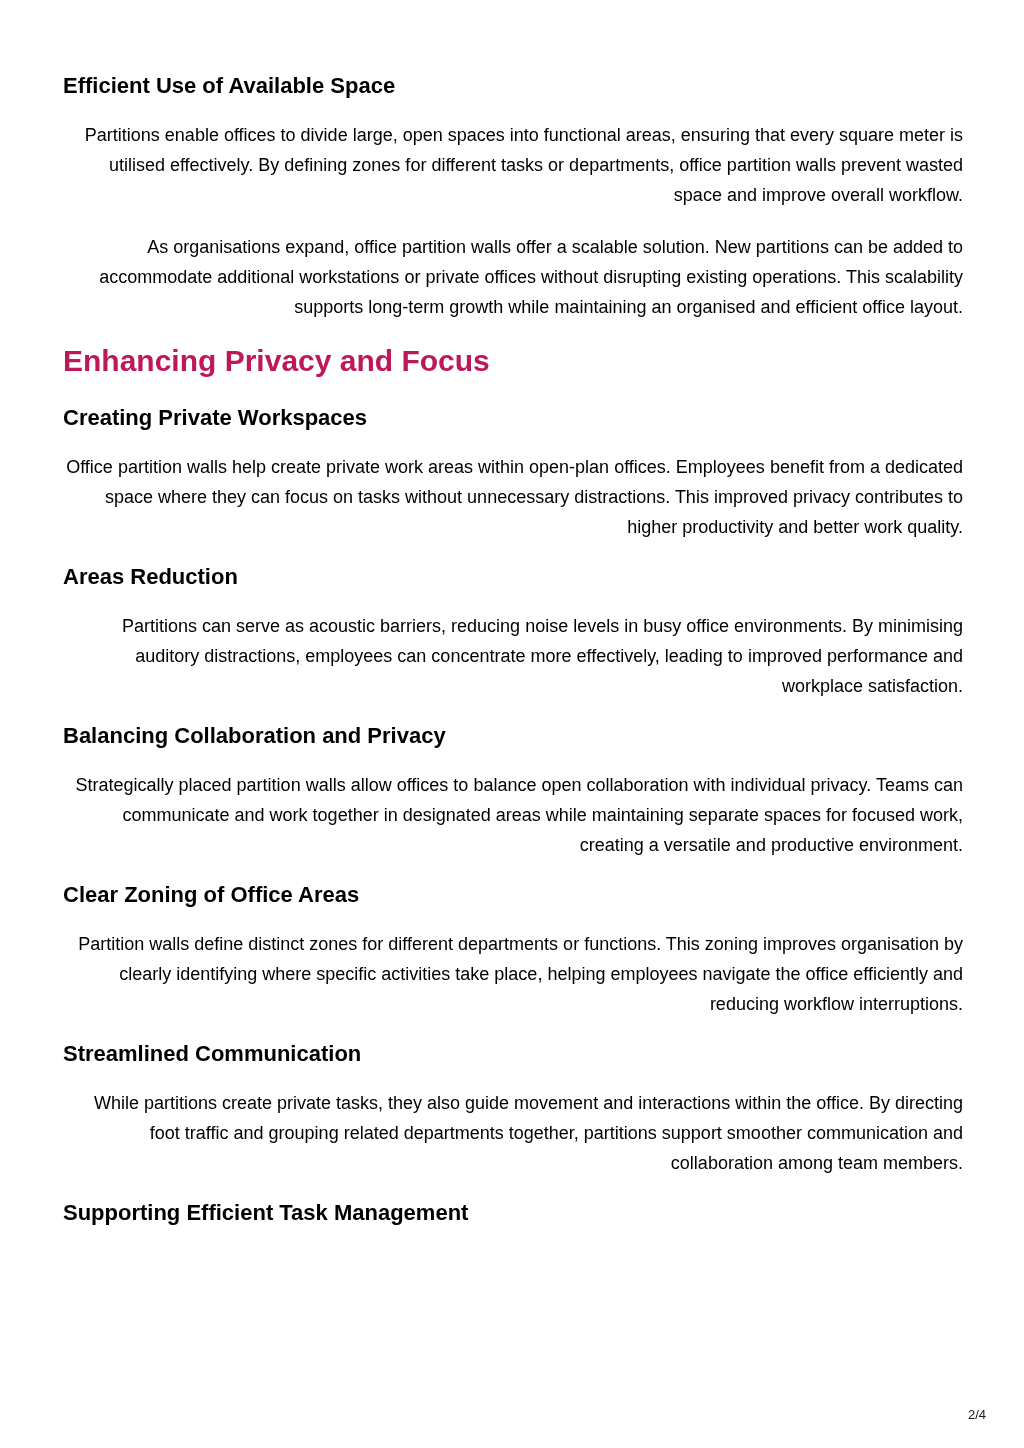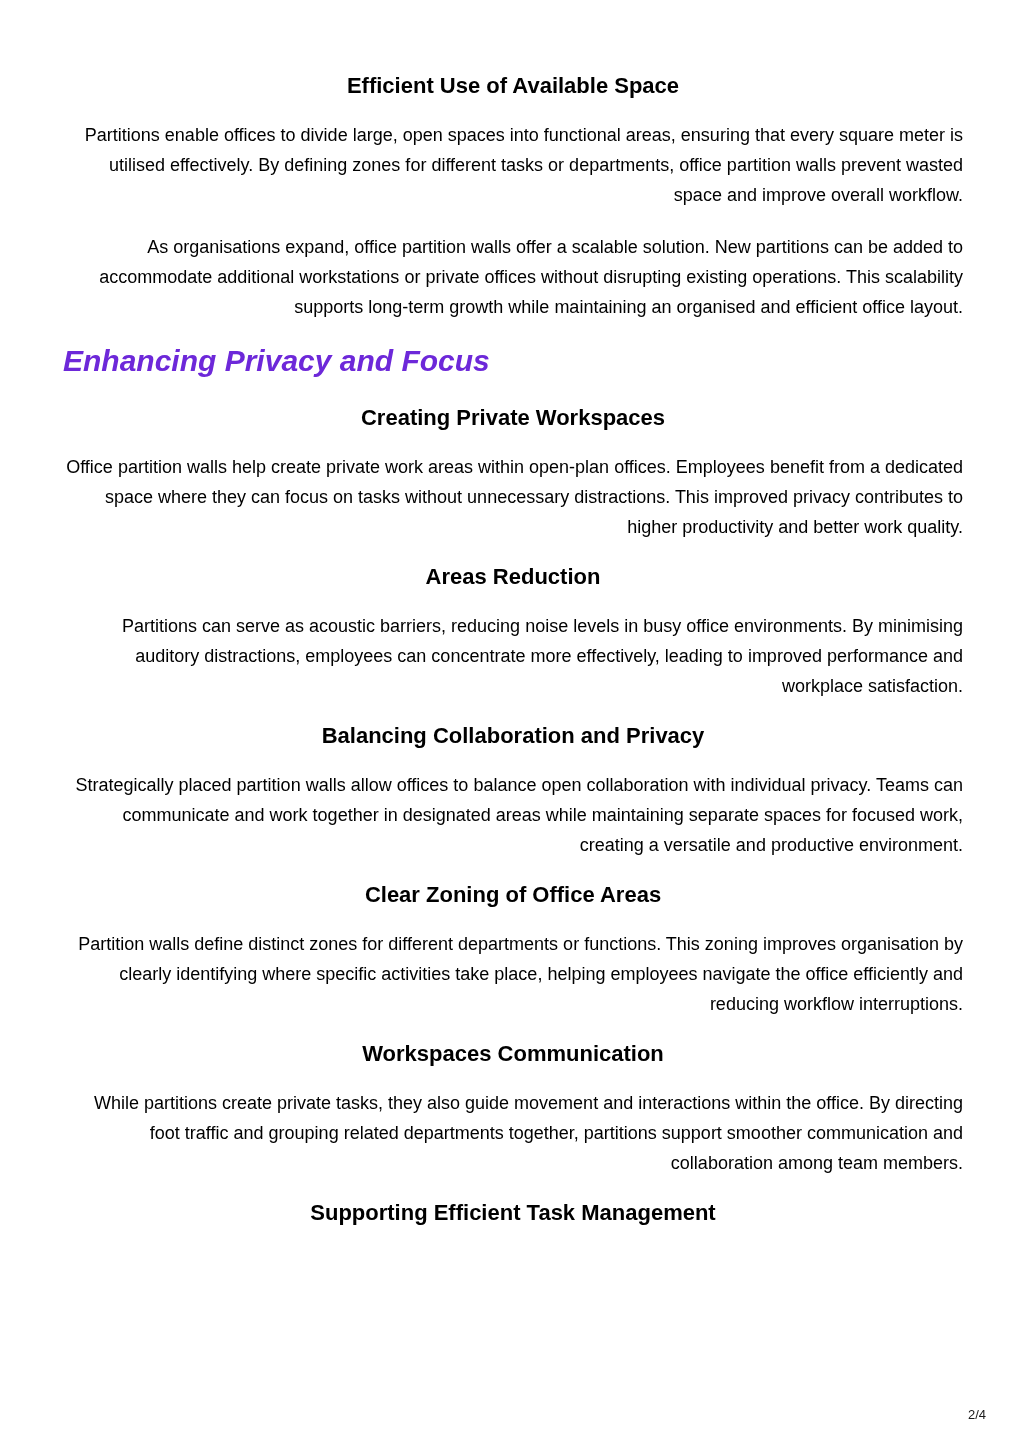--- a/index.html
+++ b/index.html
@@ -21,30 +21,28 @@
     left: 63px;
     top: 73px;
     width: 900px;
   }
   .content > :first-child { margin-top: 0; }
   h2.section {
     font-size: 30px;
     font-weight: bold;
     line-height: 34px;
     margin: 22px 0 27px 0;
-    color: #6d28d9;
-    font-style: italic;
+    color: #be185d;
   }
   h3.section {
     font-size: 22px;
     font-weight: bold;
     line-height: 25px;
     margin: 22px 0 22px 0;
     color: #000000;
-    text-align: center;
   }
   p.section {
     font-size: 18px;
     line-height: 30px;
     margin: 22px 0 22px 0;
     color: #000000;
     text-align: right;
   }
   .page-number {
     position: absolute;
@@ -65,18 +63,18 @@
       <p class="section p">As organisations expand, office partition walls offer a scalable solution. New partitions can be added to accommodate additional workstations or private offices without disrupting existing operations. This scalability supports long-term growth while maintaining an organised and efficient office layout.</p>
       <h2 class="section h2">Enhancing Privacy and Focus</h2>
       <h3 class="section h3">Creating Private Workspaces</h3>
       <p class="section p">Office partition walls help create private work areas within open-plan offices. Employees benefit from a dedicated space where they can focus on tasks without unnecessary distractions. This improved privacy contributes to higher productivity and better work quality.</p>
       <h3 class="section h3">Areas Reduction</h3>
       <p class="section p">Partitions can serve as acoustic barriers, reducing noise levels in busy office environments. By minimising auditory distractions, employees can concentrate more effectively, leading to improved performance and workplace satisfaction.</p>
       <h3 class="section h3">Balancing Collaboration and Privacy</h3>
       <p class="section p">Strategically placed partition walls allow offices to balance open collaboration with individual privacy. Teams can communicate and work together in designated areas while maintaining separate spaces for focused work, creating a versatile and productive environment.</p>
       <h3 class="section h3">Clear Zoning of Office Areas</h3>
       <p class="section p">Partition walls define distinct zones for different departments or functions. This zoning improves organisation by clearly identifying where specific activities take place, helping employees navigate the office efficiently and reducing workflow interruptions.</p>
-      <h3 class="section h3">Workspaces Communication</h3>
+      <h3 class="section h3">Streamlined Communication</h3>
       <p class="section p">While partitions create private tasks, they also guide movement and interactions within the office. By directing foot traffic and grouping related departments together, partitions support smoother communication and collaboration among team members.</p>
       <h3 class="section h3">Supporting Efficient Task Management</h3>
     </article>
   <span class="page-number">2/4</span>
 </div>
 
 </body></html>

